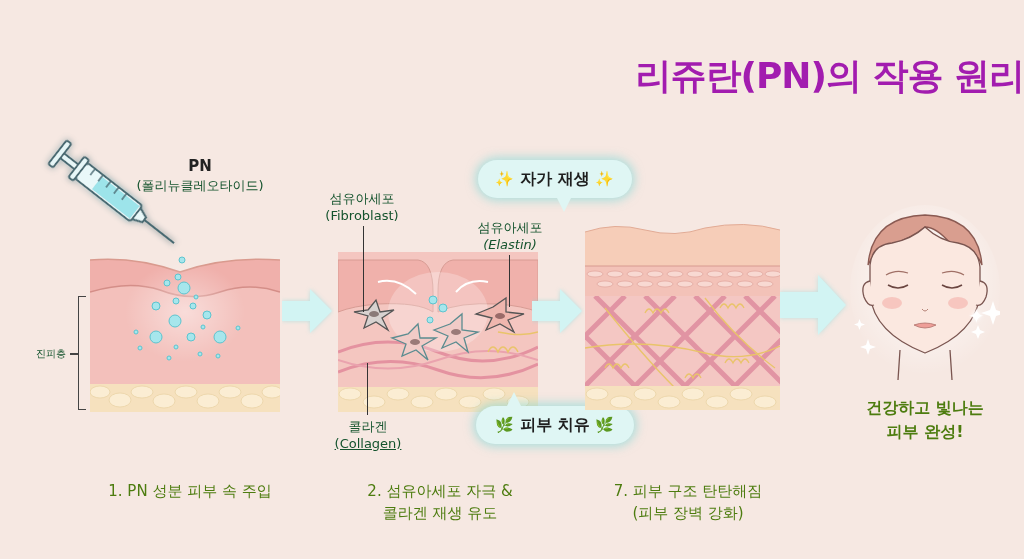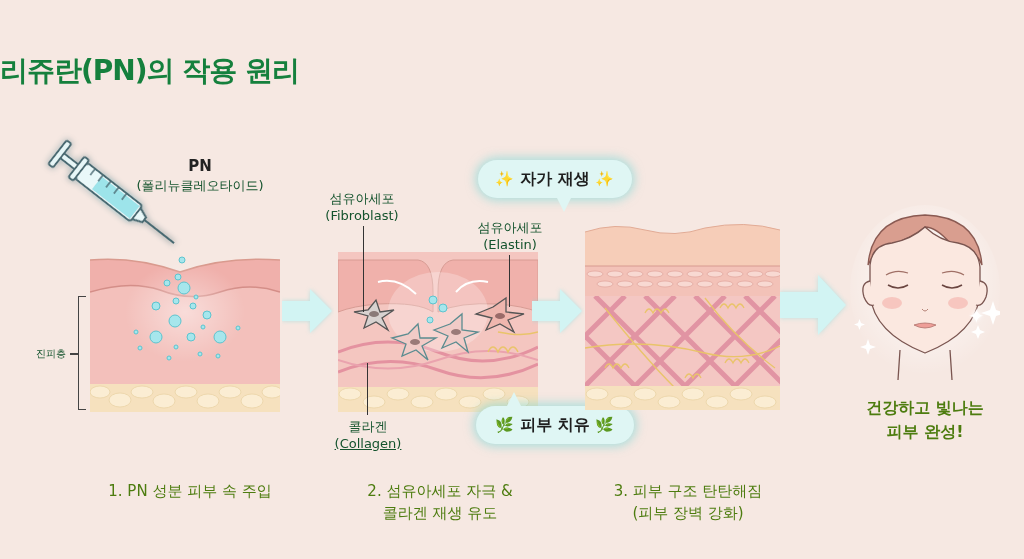--- a/index.html
+++ b/index.html
@@ -5,22 +5,22 @@
   * { box-sizing: border-box; margin: 0; padding: 0; }
   html, body { width: 1024px; height: 559px; overflow: hidden; }
   body {
     background: #f6e8e2;
     font-family: "DejaVu Sans", "Liberation Sans", sans-serif;
     color: #222;
     position: relative;
   }
   .abs { position: absolute; }
   .title {
-    position: absolute; left: 0; top: 52px; width: 1024px; text-align: left;
-    font-size: 28px; font-weight: bold; color: #15803d; letter-spacing: -1px;
+    position: absolute; left: 0; top: 52px; width: 1024px; text-align: right;
+    font-size: 36px; font-weight: bold; color: #a21caf; letter-spacing: -1px;
   }
   .lbl { position: absolute; text-align: center; font-size: 13px; color: #14532d; line-height: 17px; }
   .lbl-bold { font-weight: bold; font-size: 15px; color: #222; }
   .step { position: absolute; font-size: 15px; color: #4d7c0f; text-align: center; line-height: 22px; }
   .final { position: absolute; font-size: 16px; font-weight: bold; color: #4d7c0f; text-align: center; line-height: 24px; }
   .bubble {
     position: absolute; background: #dff6f4; border-radius: 20px;
     box-shadow: 0 0 10px 3px rgba(120,215,215,0.55);
     font-weight: bold; font-size: 16px; color: #1e1e1e; text-align: center;
     display: flex; align-items: center; justify-content: center; gap: 6px;
@@ -180,21 +180,21 @@
     <path d="M150 100 q5 -10 10 0 q5 -10 10 0 q5 -10 10 0" fill="none" stroke="#e9c46a" stroke-width="1.5"></path>
     <path d="M160 80 Q 185 85 200 80" fill="none" stroke="#e9c46a" stroke-width="1.5"></path>
   </svg>
 </div>
 
 <div class="lbl" style="left:312px; top:190px; width:100px;">섬유아세포</div>
 <div class="lbl" style="left:312px; top:207px; width:100px;">(Fibroblast)</div>
 <div class="abs" style="left:363px; top:226px; width:1px; height:86px; background:#333;"></div>
 
 <div class="lbl" style="left:470px; top:219px; width:80px;">섬유아세포</div>
-<div class="lbl" style="left:470px; top:236px; width:80px;">(Elastin)</div>
+<div class="lbl" style="left:470px; top:236px; width:80px;font-style:italic;">(Elastin)</div>
 <div class="abs" style="left:509px; top:255px; width:1px; height:52px; background:#333;"></div>
 
 <div class="abs" style="left:367px; top:363px; width:1px; height:52px; background:#333;"></div>
 <div class="lbl" style="left:318px; top:418px; width:100px;">콜라겐</div>
 <div class="lbl" style="left:318px; top:435px; width:100px;text-decoration:underline;">(Collagen)</div>
 
 <div class="bubble" style="left:478px; top:160px; width:154px; height:38px;">
   <span style="color:#f3c24a; font-size:15px;">✨</span>
   <span>자가 재생</span>
   <span style="color:#f3c24a; font-size:15px;">✨</span>
@@ -337,15 +337,15 @@
 <div class="final" style="left:835px; top:420px; width:180px;">피부 완성!</div>
 
 <div class="step" style="left:70px; top:480px; width:240px;">
   <div>1. PN 성분 피부 속 주입</div>
 </div>
 <div class="step" style="left:330px; top:480px; width:220px;">
   <div>2. 섬유아세포 자극 &amp;</div>
   <div>콜라겐 재생 유도</div>
 </div>
 <div class="step" style="left:578px; top:480px; width:220px;">
-  <div>3. 피부 구조 탄탄해짐</div>
+  <div>7. 피부 구조 탄탄해짐</div>
   <div>(피부 장벽 강화)</div>
 </div>
 
 </body></html>

